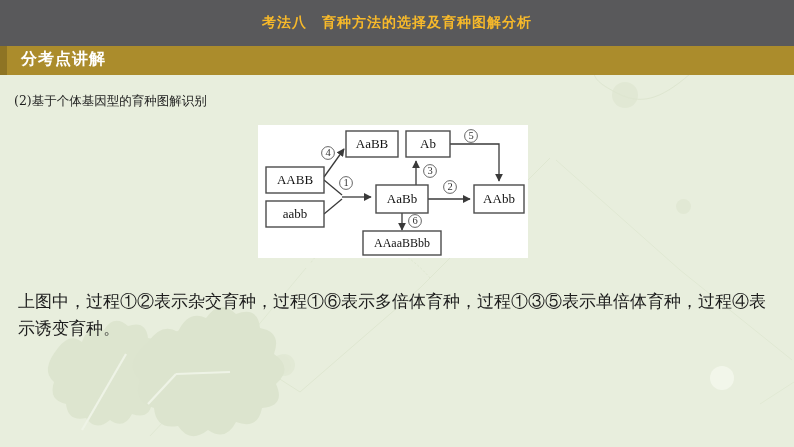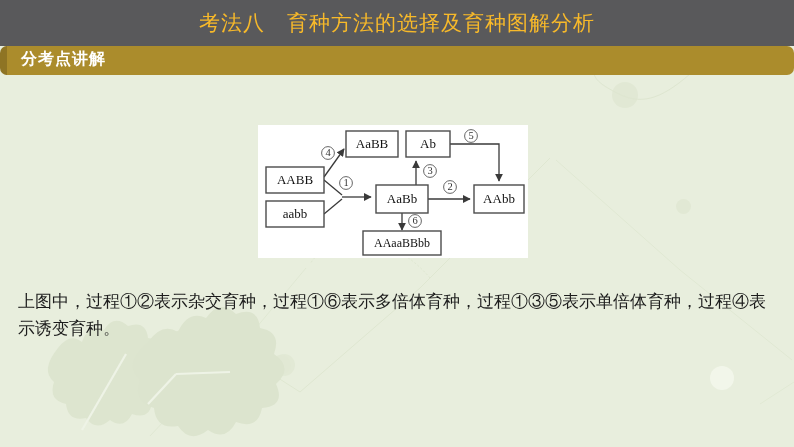--- a/index.html
+++ b/index.html
@@ -19,29 +19,28 @@
   
   .titlebar{
     position:absolute;left:0;top:0;width:794px;height:46px;
     background:#59595b;
   }
   .titlebar .title{
     position:absolute;left:0;top:0;width:794px;height:46px;
     display:flex;align-items:center;justify-content:center;
     color:#f7b92a;
     font-family:"DejaVu Sans","Liberation Sans",sans-serif;
-    font-weight:normal;font-size:21px;letter-spacing:1px;
+    font-weight:bold;font-size:14px;letter-spacing:1px;
     white-space:pre;
   }
   .subbar{
     position:absolute;left:0;top:46px;width:794px;height:29px;
     background:#ab8c2c;
     border-left:7px solid #8e7424;
     box-sizing:border-box;
-    border-radius:7px;
   }
   .subbar .sublabel{
     position:absolute;left:14px;top:3px;
     color:#ffffff;
     font-family:"DejaVu Sans","Liberation Sans",sans-serif;
     font-weight:bold;font-size:16px;
     letter-spacing:1px;
   }
 
   
@@ -119,20 +118,21 @@
   </div>
 
   <div class="titlebar">
     <div class="title">考法八　育种方法的选择及育种图解分析</div>
   </div>
 
   <div class="subbar">
     <div class="sublabel">分考点讲解</div>
   </div>
 
+  <div class="para" id="lead">(2)基于个体基因型的育种图解识别</div>
 
   <div class="diagram">
     <svg width="270" height="133" viewBox="0 0 270 133">
       <defs>
         <marker id="arrow" viewBox="0 0 10 10" refX="9" refY="5" markerWidth="6" markerHeight="6" orient="auto-start-reverse">
           <path d="M 0 0 L 10 5 L 0 10 z" fill="#3a3a3a"></path>
         </marker>
       </defs>
 
       <path class="gline" d="M66 55 L 84 70"></path>

